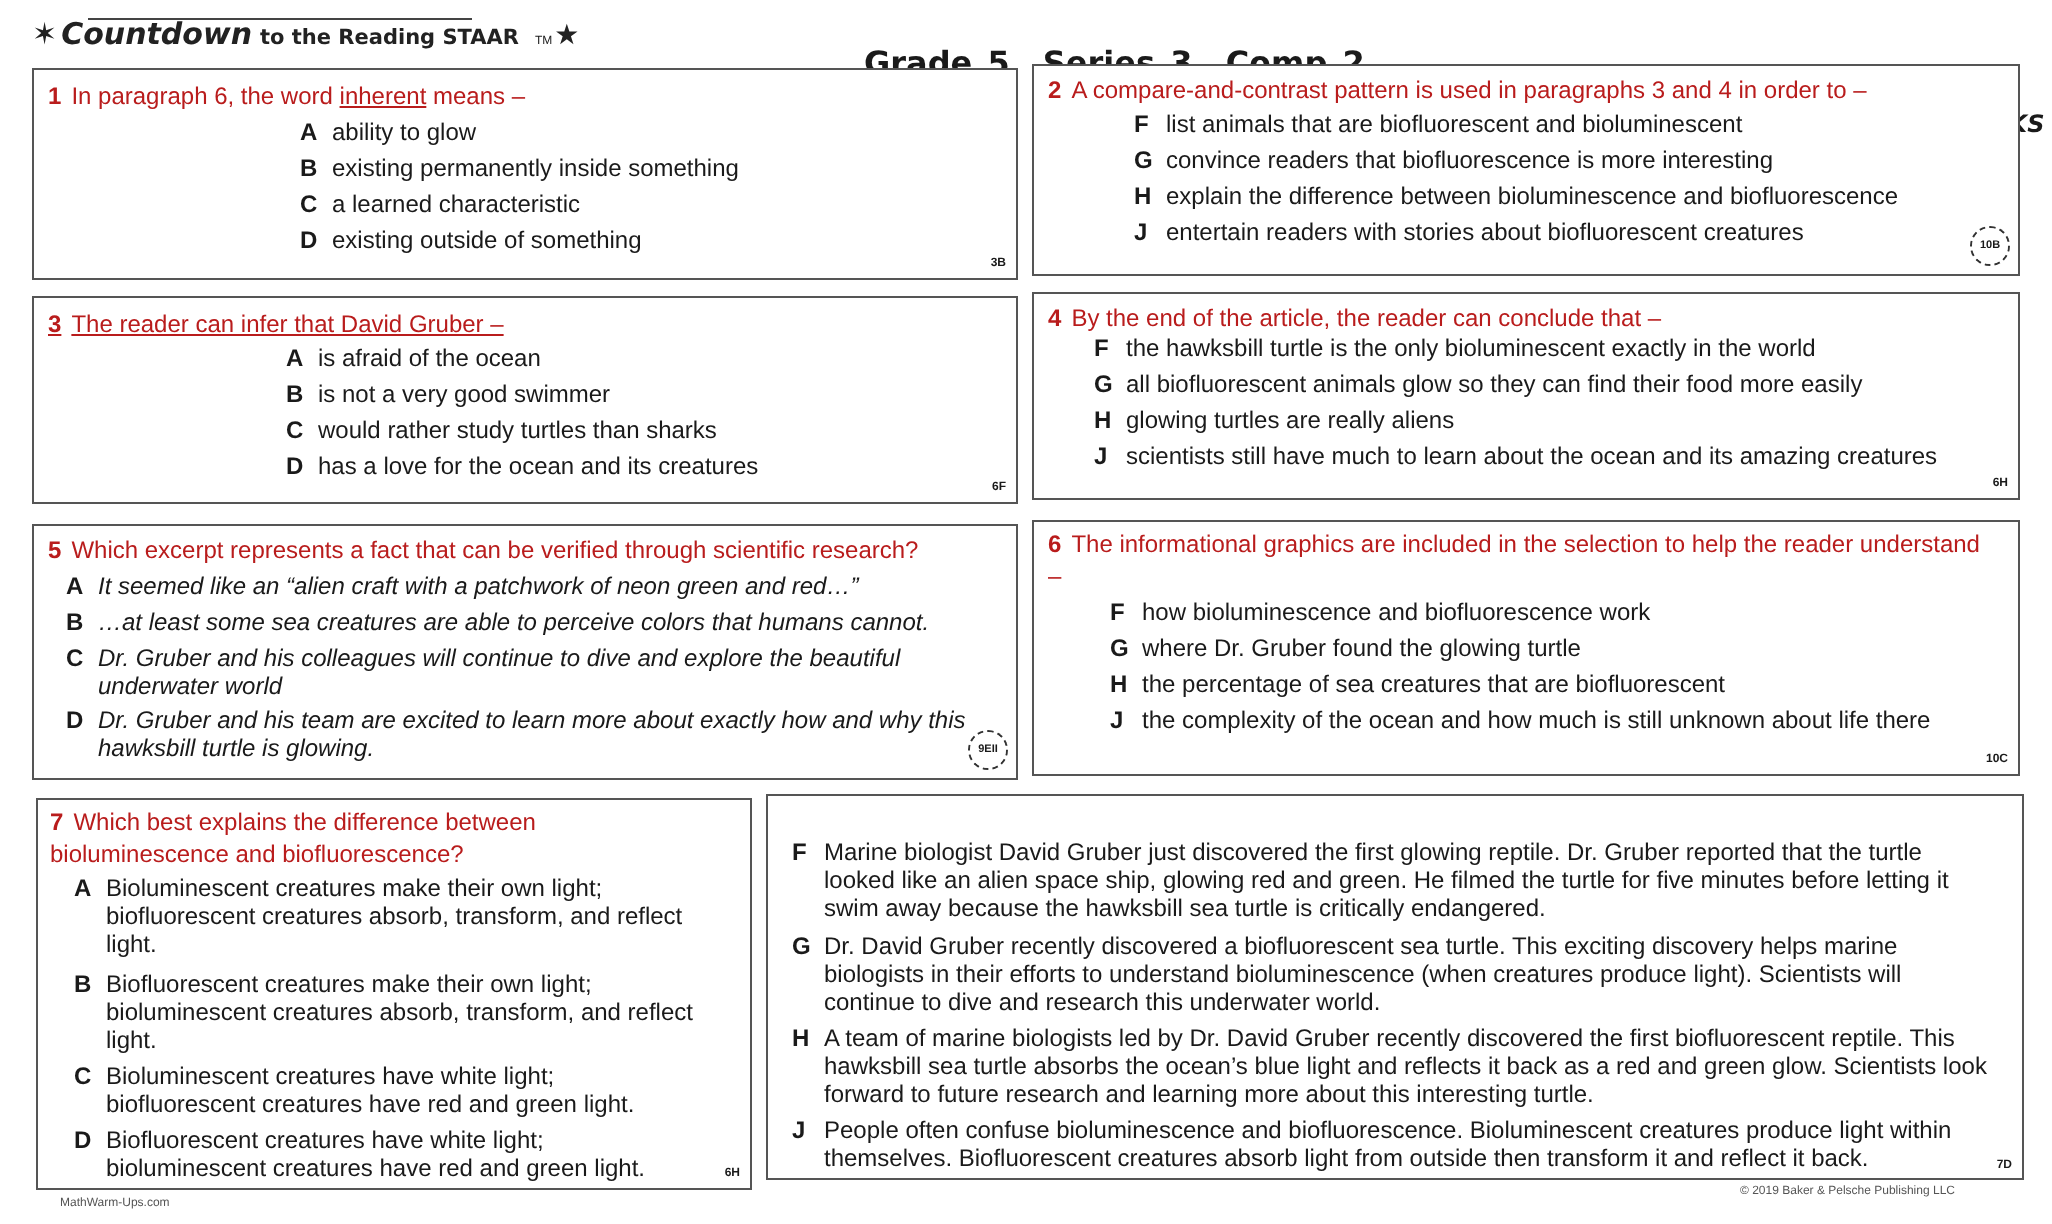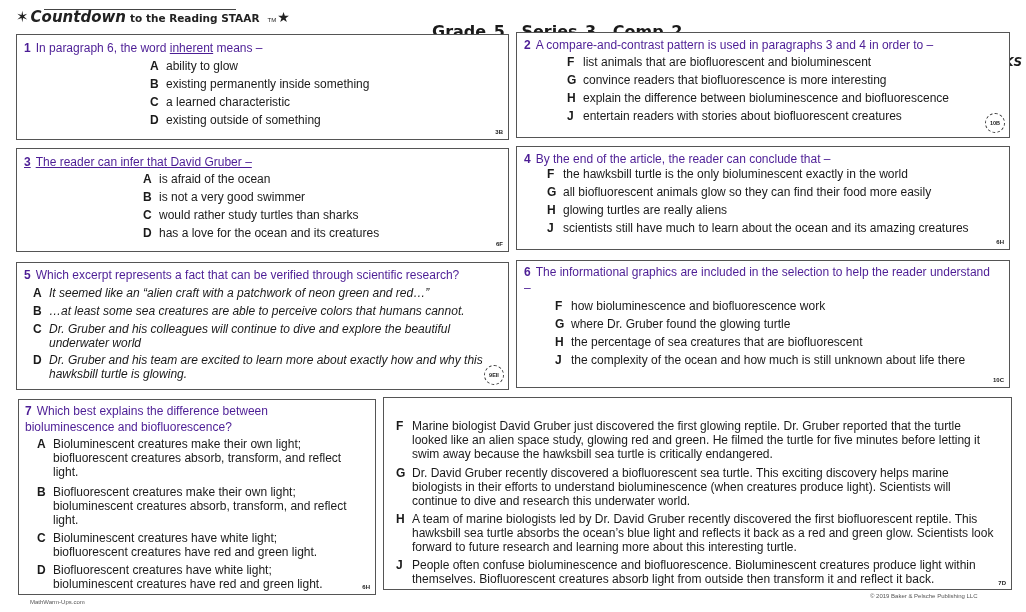--- a/index.html
+++ b/index.html
@@ -13,21 +13,21 @@
   .brand-sub { font-family: "DejaVu Sans", sans-serif; font-weight: bold; font-size: 10.5px; margin-left: 4px; color: #222; }
   .brand-tm { font-size: 6px; margin-left: 8px; vertical-align: super; }
   .brand-star-right { font-size: 14px; margin-left: 1px; color: #222; }
   .brand-line { position: absolute; left: 44px; top: 9px; width: 192px; height: 1px; background: #444; }
   .series { position: absolute; left: 432px; top: 22px; font-family: "DejaVu Sans", sans-serif; font-weight: bold; font-size: 16px; word-spacing: 2px; white-space: nowrap; }
   .series span { margin-right: 9px; }
   .revised { position: absolute; left: 802px; top: 7px; font-family: "DejaVu Sans", sans-serif; font-weight: bold; font-style: italic; font-size: 12px; display: flex; align-items: center; white-space: nowrap; margin-top: 44px; }
   .new-burst { display: inline-flex; align-items: center; justify-content: center; margin: 0 4px; padding: 2px 6px; border: 1px dashed #333; border-radius: 10px; font-size: 13px; }
 
   .box { position: absolute; border: 1.5px solid #555; background: #fff; }
-  .q-stem { position: absolute; font-size: 12px; line-height: 16px; color: #4c1d95; }
+  .q-stem { position: absolute; font-size: 12px; line-height: 16px; color: #b91c1c; }
   .q-num { font-weight: bold; margin-right: 5px; }
   .opt { position: absolute; font-size: 12px; line-height: 14px; display: flex; }
   .opt-letter { font-weight: bold; width: 16px; flex: none; }
   .opt-text { white-space: nowrap; }
   .opt-wrap .opt-text { white-space: normal; }
   .italic .opt-text { font-style: italic; }
   .teks { position: absolute; font-size: 6px; font-weight: bold; }
   .teks-badge { position: absolute; width: 20px; height: 20px; border: 1px dashed #333; border-radius: 50%; font-size: 5.5px; font-weight: bold; display: flex; align-items: center; justify-content: center; }
   .u { text-decoration: underline; }
 
@@ -215,21 +215,21 @@
   <div class="opt opt-wrap" style="left:18px; top:163px; width:300px;">
       <span class="opt-letter">D</span>
       <span class="opt-text">Biofluorescent creatures have white light; bioluminescent creatures have red and green light.</span>
     </div>
   <div class="teks" style="right:5px; bottom:4px;">6H</div>
 </div>
 
 <div class="box" style="left:383px; top:397px; width:629px; height:193px;">
   <div class="opt opt-wrap" style="left:12px; top:21px; width:600px;">
       <span class="opt-letter">F</span>
-      <span class="opt-text">Marine biologist David Gruber just discovered the first glowing reptile. Dr. Gruber reported that the turtle looked like an alien space study, glowing red and green. He filmed the turtle for five minutes before letting it swim away because the hawksbill sea turtle is critically endangered.</span>
+      <span class="opt-text">Marine biologist David Gruber just discovered the first glowing reptile. Dr. Gruber reported that the turtle looked like an alien space ship, glowing red and green. He filmed the turtle for five minutes before letting it swim away because the hawksbill sea turtle is critically endangered.</span>
     </div>
   <div class="opt opt-wrap" style="left:12px; top:68px; width:600px;">
       <span class="opt-letter">G</span>
       <span class="opt-text">Dr. David Gruber recently discovered a biofluorescent sea turtle. This exciting discovery helps marine biologists in their efforts to understand bioluminescence (when creatures produce light). Scientists will continue to dive and research this underwater world.</span>
     </div>
   <div class="opt opt-wrap" style="left:12px; top:114px; width:605px;">
       <span class="opt-letter">H</span>
       <span class="opt-text">A team of marine biologists led by Dr. David Gruber recently discovered the first biofluorescent reptile. This hawksbill sea turtle absorbs the ocean’s blue light and reflects it back as a red and green glow. Scientists look forward to future research and learning more about this interesting turtle.</span>
     </div>
   <div class="opt opt-wrap" style="left:12px; top:160px; width:605px;">

